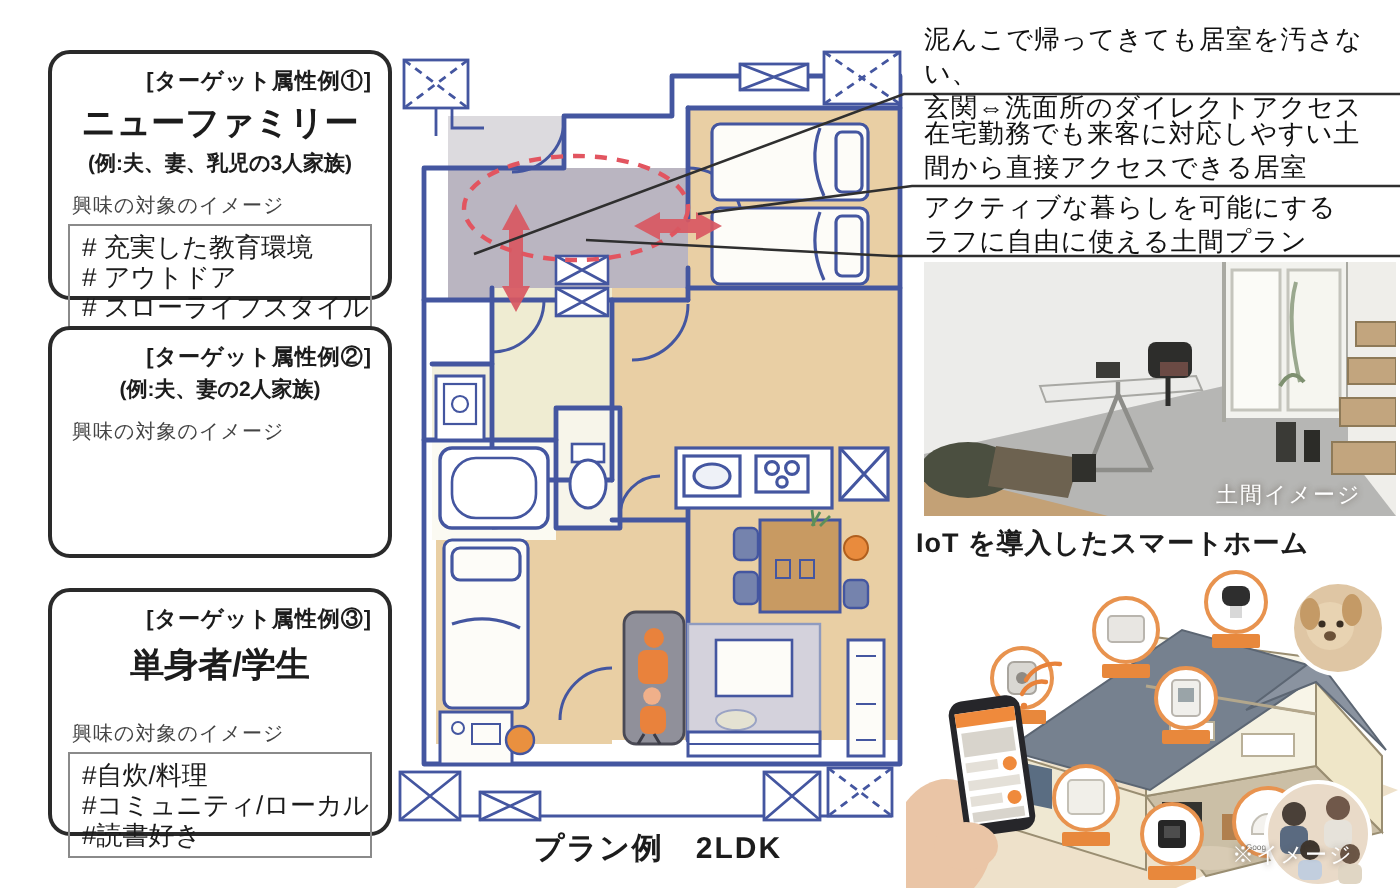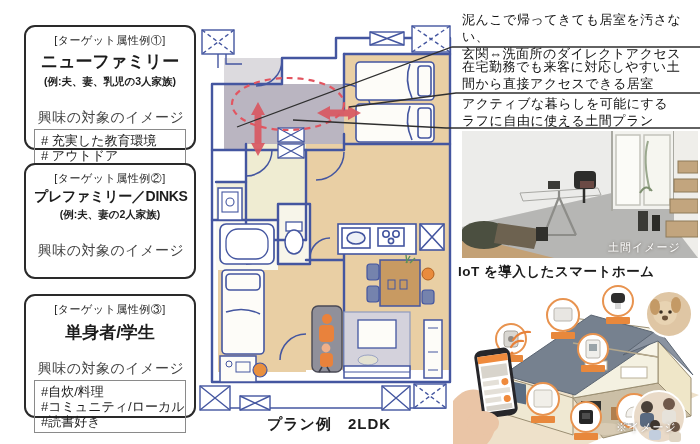--- a/index.html
+++ b/index.html
@@ -3,25 +3,25 @@
 <meta charset="utf-8">
 <style>
   html,body{margin:0;padding:0;background:#fff;}
   #page{position:relative;width:700px;height:444px;background:#fff;overflow:hidden;
         font-family:"Liberation Sans",sans-serif;color:#1c1c1c;}
   svg{display:block;}
 
   
   .target-box{position:absolute;left:24px;width:172px;box-sizing:border-box;
     border:2px solid #2a2a2a;border-radius:11px;background:#fff;padding:6px 8px 7px;}
-  .tb-tag{text-align:center;font-weight:normal;font-size:11px;letter-spacing:.5px;}
+  .tb-tag{text-align:right;font-weight:bold;font-size:11px;letter-spacing:.5px;}
   .tb-title{text-align:center;font-weight:bold;font-size:17px;margin-top:2px;white-space:nowrap;}
   .tb-title.small{font-size:14px;letter-spacing:-.3px;}
   .tb-example{text-align:center;font-size:10.5px;margin-top:2px;white-space:nowrap;font-weight:bold;}
-  .tb-interest{font-size:14px;color:#444;margin:20px 0 2px 2px;letter-spacing:.5px;text-align:center;}
+  .tb-interest{font-size:10px;color:#444;margin:7px 0 2px 2px;letter-spacing:.5px;}
   .tb-hashbox{border:1px solid #8a8a8a;padding:3px 6px;font-size:13px;line-height:15px;}
   .tb-hashbox div{white-space:nowrap;}
 
   
   .annotation{position:absolute;left:462px;width:240px;
     font-family:"Liberation Serif",serif;font-size:13px;line-height:17px;
     color:#111;letter-spacing:.5px;}
 
   
   #plan-caption{position:absolute;left:196px;top:415px;width:266px;text-align:center;
@@ -48,21 +48,20 @@
     <div class="tb-interest">興味の対象のイメージ</div>
     <div class="tb-hashbox">
       <div># 充実した教育環境</div>
       <div># アウトドア</div>
       <div># スローライフスタイル</div>
     </div>
   </div>
 
   <div class="target-box" style="top:163px;height:116px;">
     <div class="tb-tag">[ターゲット属性例②]</div>
-    <div class="tb-title small">プレファミリー／DINKS</div>
     <div class="tb-example">(例:夫、妻の2人家族)</div>
     <div class="tb-interest">興味の対象のイメージ</div>
   </div>
 
   <div class="target-box" style="top:294px;height:124px;">
     <div class="tb-tag">[ターゲット属性例③]</div>
     <div class="tb-title" style="margin-top:4px;">単身者/学生</div>
     <div class="tb-interest" style="margin-top:16px;">興味の対象のイメージ</div>
     <div class="tb-hashbox">
       <div>#自炊/料理</div>

